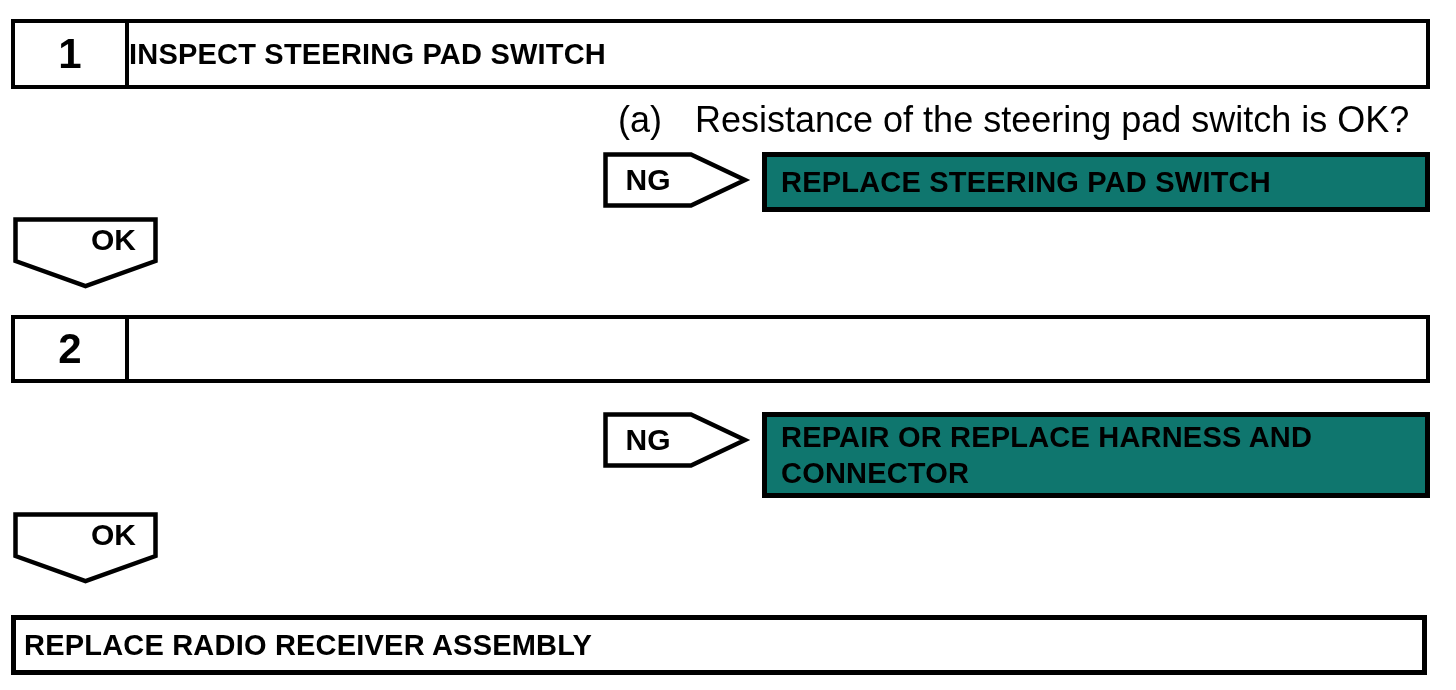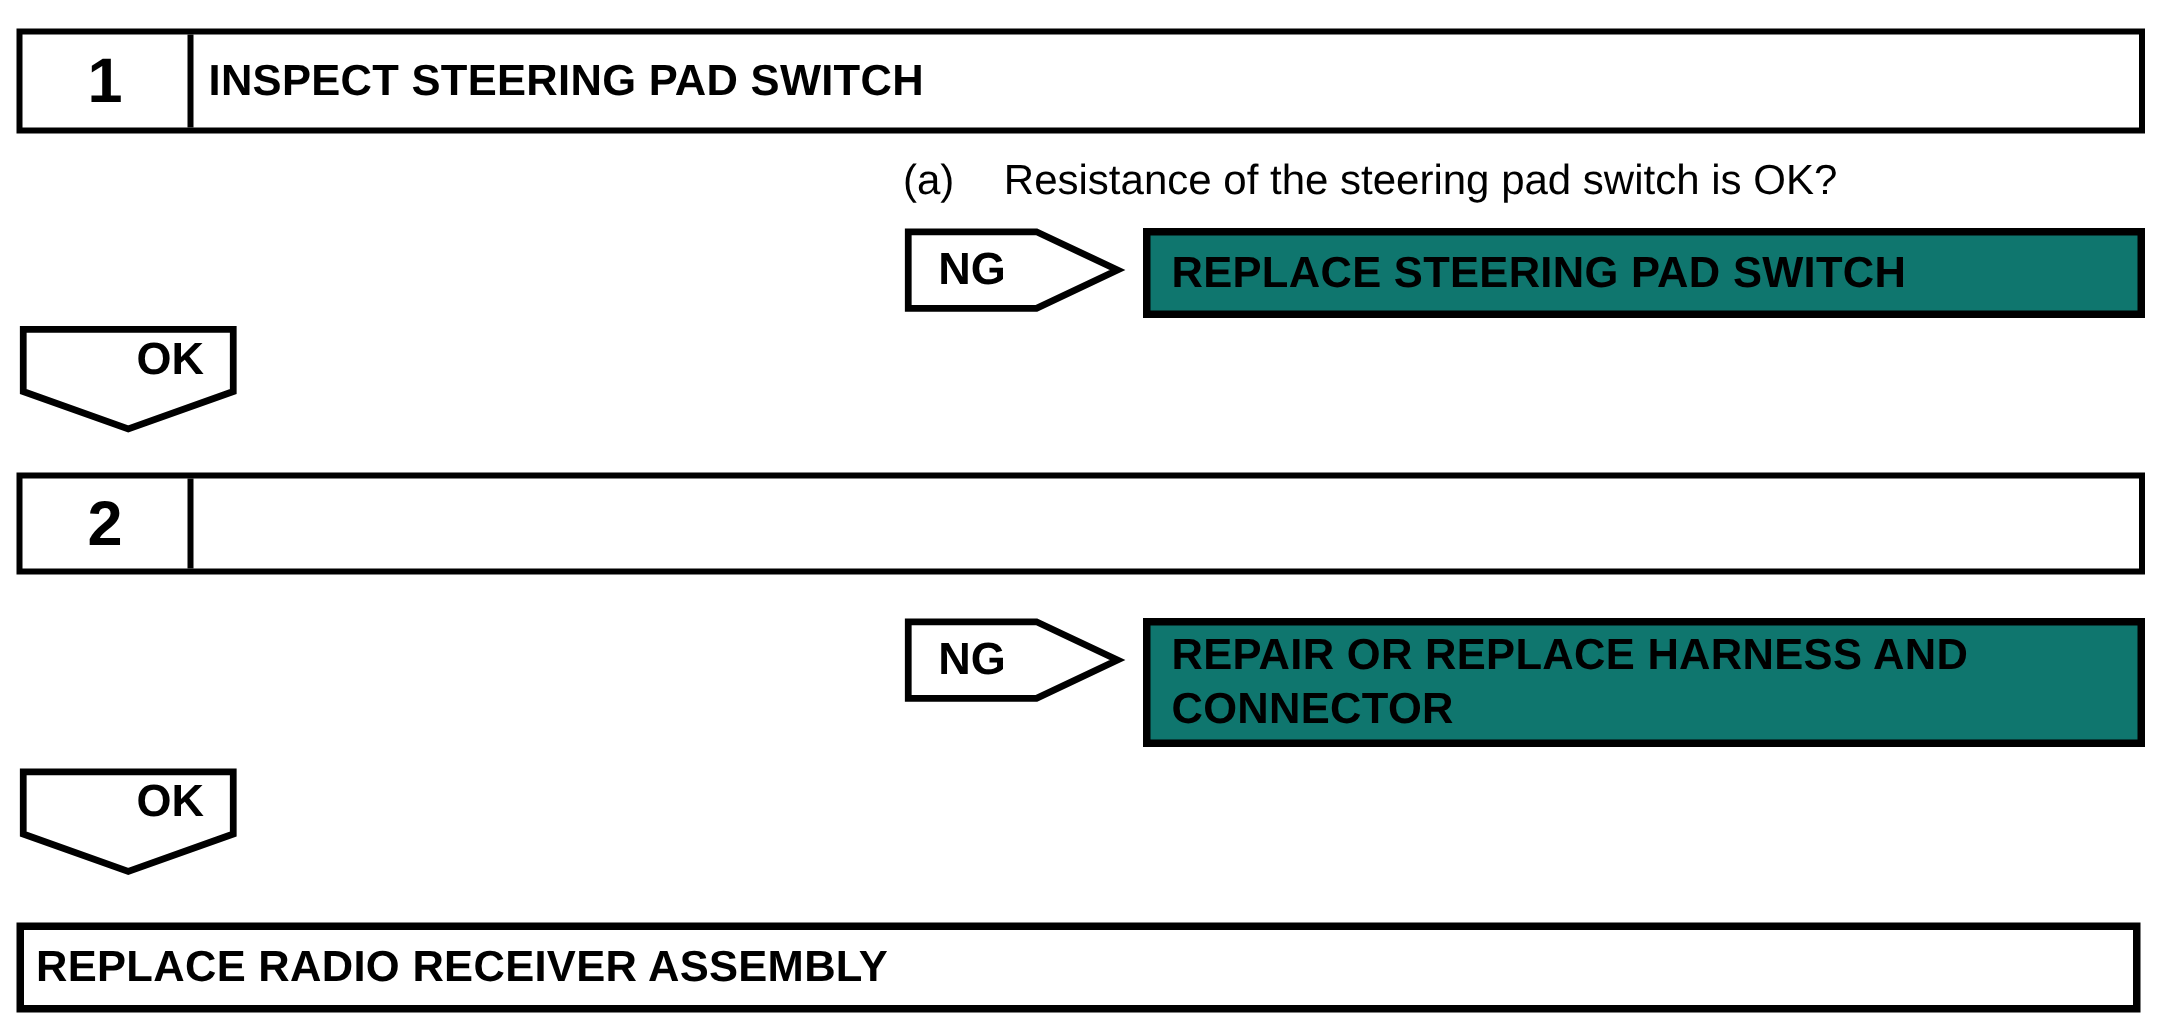--- a/index.html
+++ b/index.html
@@ -33,30 +33,30 @@
     align-items: center;
     justify-content: center;
     font-weight: bold;
     font-size: 42px;
     line-height: 1;
   }
   .title-cell {
     flex: 1;
     display: flex;
     align-items: center;
-    padding-left: 10px;
+    padding-left: 0;
     font-weight: bold;
     font-size: 29px;
     letter-spacing: 0.2px;
     white-space: nowrap;
   }
   .question-line {
     position: absolute;
-    left: 602px;
-    font-size: 28px;
+    left: 618px;
+    font-size: 36px;
     line-height: 34px;
     white-space: nowrap;
   }
   .question-line .q-label {
     display: inline-block;
     margin-right: 33px;
   }
   .connector {
     position: absolute;
   }

